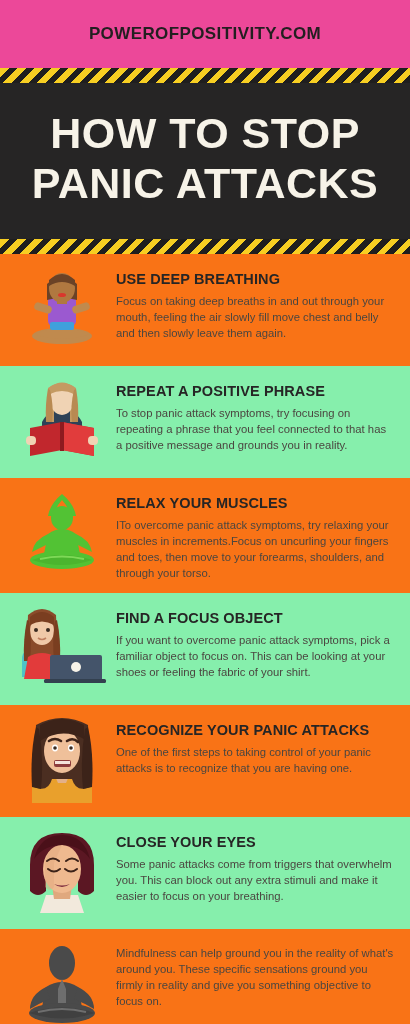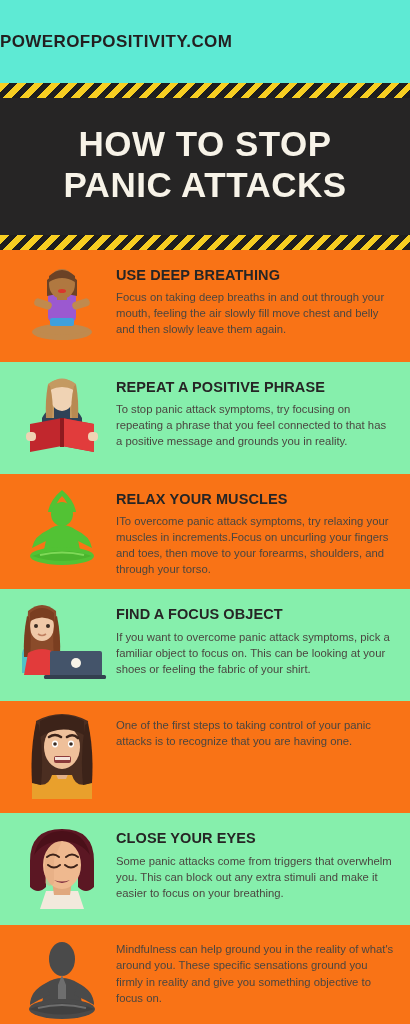--- a/index.html
+++ b/index.html
@@ -13,25 +13,25 @@
   .infographic {
     width: 410px;
     height: 1024px;
     position: relative;
     overflow: hidden;
     background: #F7D52F;
   }
 
   
   .brandbar {
-    height: 83px;
-    background: #5eead4;
+    height: 68px;
+    background: #ec4899;
     display: flex;
     align-items: center;
-    justify-content: flex-start;
+    justify-content: center;
   }
   .brandbar-text {
     font-family: "Liberation Sans", sans-serif;
     font-weight: 700;
     font-size: 17px;
     letter-spacing: 0.4px;
     color: #231F20;
   }
 
   
@@ -47,21 +47,21 @@
 
   
   .titleblock {
     background: #262525;
     padding: 26px 14px 30px 14px;
     text-align: center;
   }
   .title-line {
     font-family: "Liberation Sans", sans-serif;
     font-weight: 700;
-    font-size: 35px;
+    font-size: 43px;
     line-height: 1.16;
     letter-spacing: 0.5px;
     color: #F7F3E8;
     text-transform: uppercase;
     white-space: nowrap;
   }
 
   
   .tips { display: block; }
   .tip {
@@ -226,20 +226,21 @@
           <path d="M53 24 Q59 20 64 25" stroke="#3C2319" stroke-width="2.6" fill="none" stroke-linecap="round"></path>
           <ellipse cx="41" cy="31" rx="3" ry="3.4" fill="#FFFFFF"></ellipse>
           <ellipse cx="57" cy="31" rx="3" ry="3.4" fill="#FFFFFF"></ellipse>
           <circle cx="41" cy="31" r="1.8" fill="#3A2B22"></circle>
           <circle cx="57" cy="31" r="1.8" fill="#3A2B22"></circle>
           <rect x="40" y="43" width="17" height="7" rx="2" fill="#8C3B3B"></rect>
           <rect x="41" y="44" width="15" height="3" fill="#F4E3DA"></rect>
         </svg>
       </div>
       <div class="tip-body">
+        <h3 class="tip-title">RECOGNIZE YOUR PANIC ATTACKS</h3>
         <p class="tip-text">One of the first steps to taking control of your panic attacks is to recognize that you are having one.</p>
       </div>
     </div>
 
     <div class="tip dark">
       <div class="tip-figure">
         <svg width="96" height="88" viewBox="0 0 96 88">
           <path d="M32 66 L64 66 L70 84 L26 84 Z" fill="#F2E9DC"></path>
           <path d="M38 56 L58 56 L56 70 L40 70 Z" fill="#E0A87E"></path>
           <path d="M16 36 Q16 4 48 4 Q80 4 80 36 L80 62 Q72 70 64 62 L64 34 L32 34 L32 62 Q24 70 16 62 Z" fill="#5B1723"></path>

